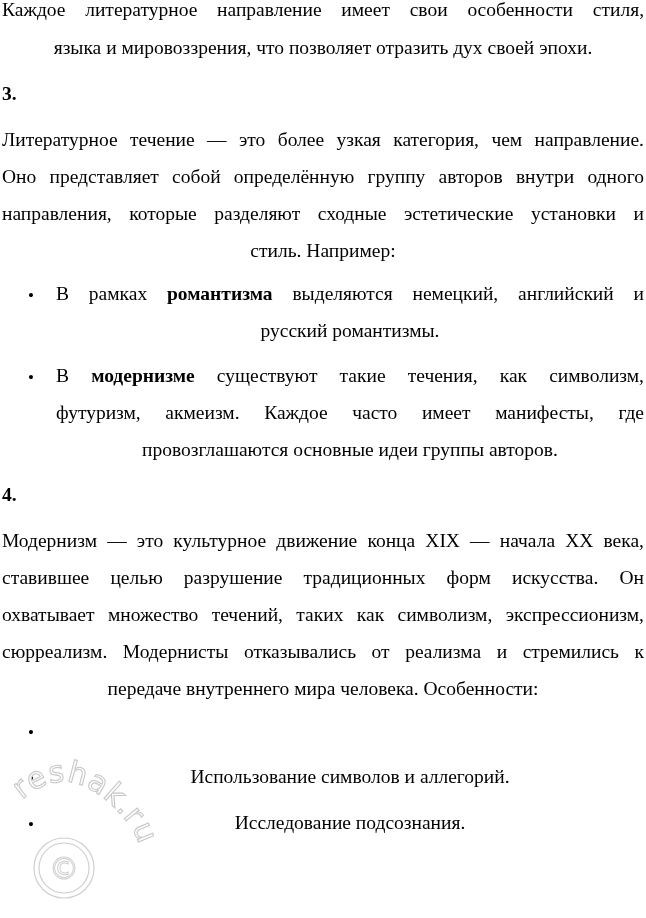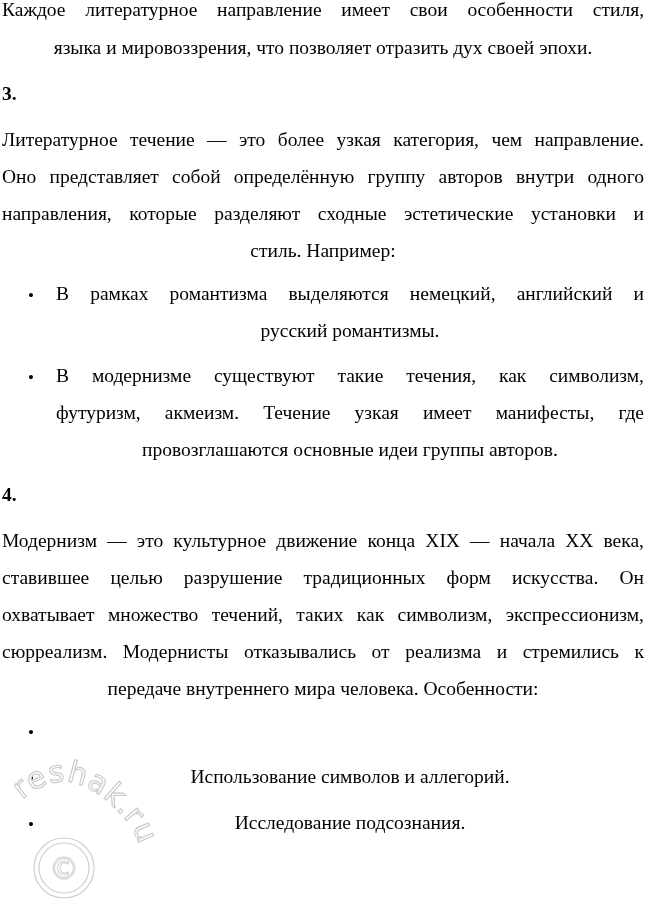--- a/index.html
+++ b/index.html
@@ -48,21 +48,21 @@
       line-height: 24px;
       font-size: 17px;
     }
     .num {
       position: absolute;
       left: 2px;
       height: 24px;
       line-height: 24px;
       font-weight: bold;
     }
-    b { font-weight: normal; margin-top: 6px; }
+    b { font-weight: bold; margin-top: 6px; }
     .watermark {
       position: absolute;
       left: 14px;
       top: 758px;
       width: 140px;
       height: 150px;
       pointer-events: none;
     }
   </style>
 </head>
@@ -83,21 +83,21 @@
   <span class="bullet" style="top:284px">•</span>
   <div class="line ind justify" style="top:282px">
     <span>В рамках </span><b>романтизма</b><span> выделяются немецкий, английский и</span>
   </div>
   <div class="line ind" style="top:319px">русский романтизмы.</div>
 
   <span class="bullet" style="top:366px">•</span>
   <div class="line ind justify" style="top:364px">
     <span>В </span><b>модернизме</b><span> существуют такие течения, как символизм,</span>
   </div>
-  <div class="line ind justify" style="top:401px">футуризм, акмеизм. Течение узкая имеет манифесты, где</div>
+  <div class="line ind justify" style="top:401px">футуризм, акмеизм. Каждое часто имеет манифесты, где</div>
   <div class="line ind" style="top:438px">провозглашаются основные идеи группы авторов.</div>
 
   <div class="num" style="top:483px">4.</div>
 
   <div class="line justify" style="top:529px">Модернизм — это культурное движение конца XIX — начала XX века,</div>
   <div class="line justify" style="top:566px">ставившее целью разрушение традиционных форм искусства. Он</div>
   <div class="line justify" style="top:603px">охватывает множество течений, таких как символизм, экспрессионизм,</div>
   <div class="line justify" style="top:640px">сюрреализм. Модернисты отказывались от реализма и стремились к</div>
   <div class="line" style="top:677px">передаче внутреннего мира человека. Особенности:</div>
 

